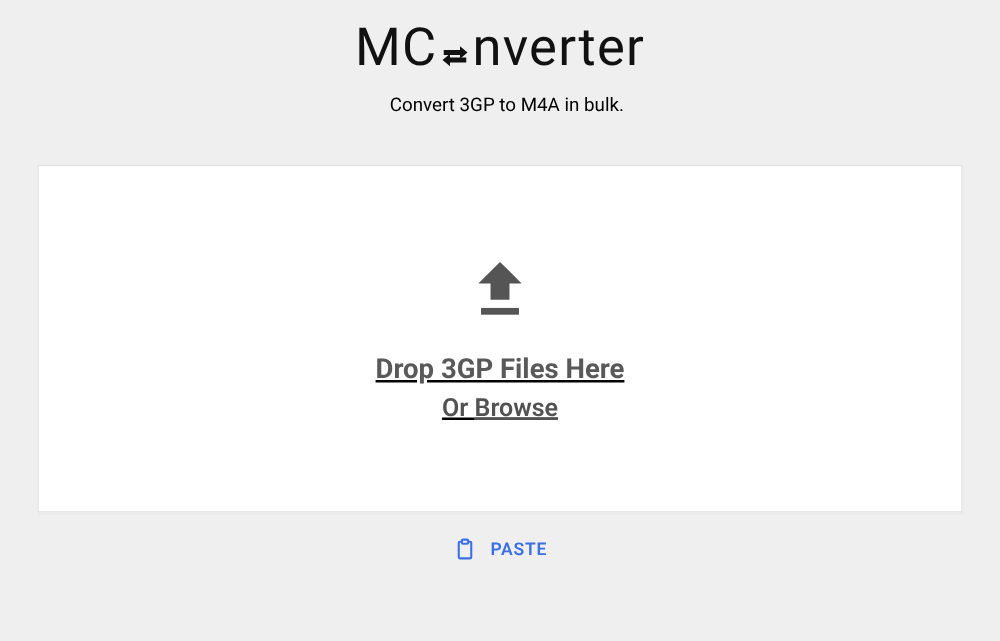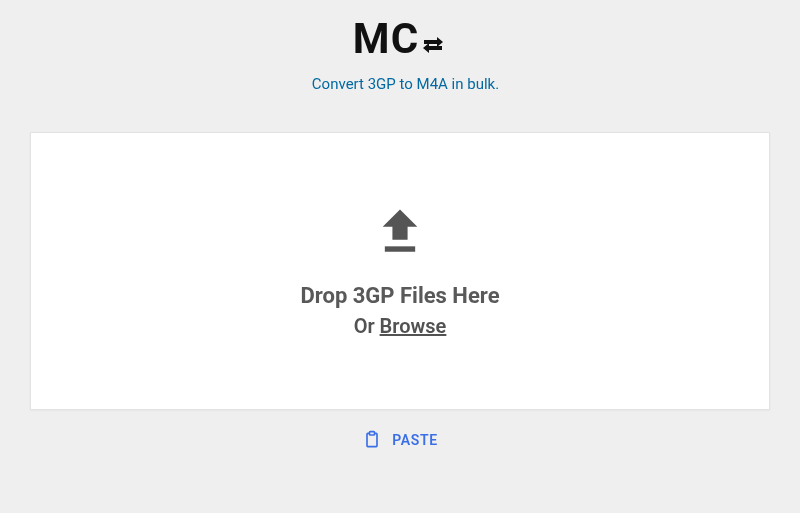--- a/index.html
+++ b/index.html
@@ -7,56 +7,57 @@
   body {
     background: #efefef;
     font-family: -apple-system, BlinkMacSystemFont, "Segoe UI", Roboto, Arial, sans-serif;
     display: flex;
     flex-direction: column;
     align-items: center;
     padding-top: 18px;
   }
   .logo {
     font-size: 42px;
-    font-weight: 700;
+    font-weight: 400;
     color: #111;
     letter-spacing: 1px;
     display: flex;
     align-items: center;
     line-height: 1;
   }
   .logo .swap-icon {
     display: inline-flex;
     align-items: center;
     justify-content: center;
     width: 26px;
     height: 26px;
     margin: 0 1px;
     transform: translateY(6px);
   }
   .subtitle {
     margin-top: 14px;
     text-align: center;
     font-size: 15px;
-    color: #0369a1;
+    color: #000000;
     line-height: 1.45;
     margin-left: 11px;
   }
   .dropzone {
     margin-top: 36px;
     width: 740px;
     height: 278px;
     background: #fff;
     border: 1px solid #e2e2e2;
     box-shadow: 0 1px 2px rgba(0,0,0,0.04);
     display: flex;
     flex-direction: column;
     align-items: center;
     justify-content: center;
     cursor: pointer;
+    text-decoration: underline;
   }
   .upload-icon {
     width: 52px;
     height: 52px;
     display: flex;
     flex-direction: column;
     align-items: center;
     margin-bottom: 28px;
     color: #555;
   }
@@ -100,20 +101,21 @@
 <body>
 
 <div class="logo">
   <span>MC</span>
   <span class="swap-icon">
     <svg viewBox="0 0 24 24" width="24" height="24" fill="#111">
       <path d="M3 7 L16 7 L16 4 L22 9 L16 14 L16 11 L3 11 Z"></path>
       <path d="M21 17 L8 17 L8 20 L2 15 L8 10 L8 13 L21 13 Z"></path>
     </svg>
   </span>
+  <span>nverter</span>
 </div>
 
 <div class="subtitle">
   <div>Convert 3GP to M4A in bulk.</div>
 </div>
 
 <div class="dropzone">
   <div class="upload-icon">
     <svg viewBox="0 0 48 48" width="52" height="52">
       <polygon points="24,6 40,22 31,22 31,34 17,34 17,22 8,22" fill="#555"></polygon>

